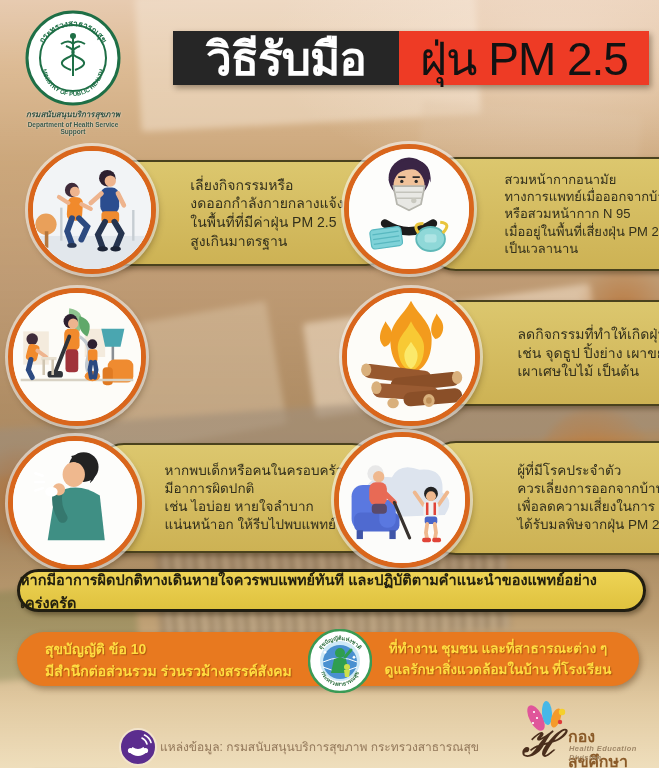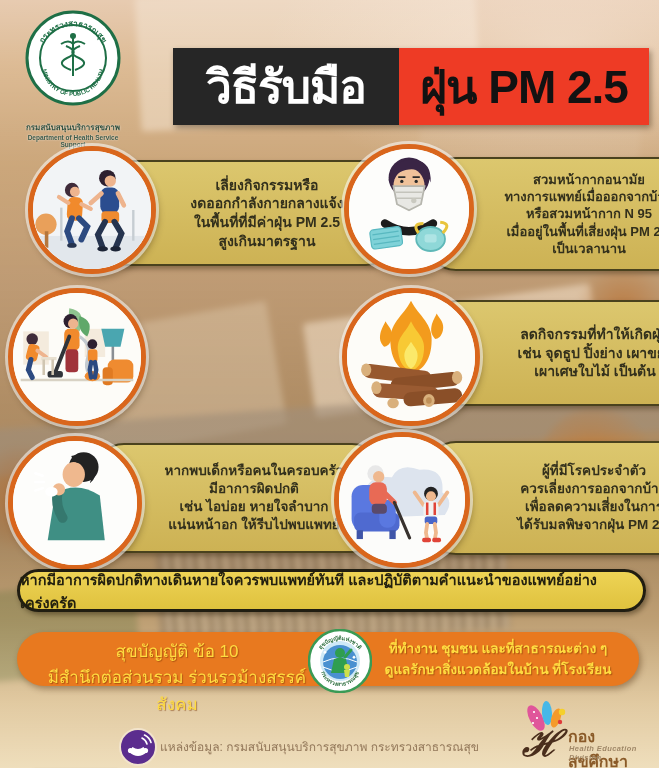--- a/index.html
+++ b/index.html
@@ -25,32 +25,32 @@
   .lot{position:absolute;left:170px;top:555px;width:350px;height:95px;opacity:.45;transform:rotate(-3deg);
     background:repeating-linear-gradient(90deg,#665e55 0 8px,#d8d2c8 8px 12px,#474239 12px 18px,#c9c1b2 18px 24px);}
   .grass{position:absolute;left:0;top:598px;width:150px;height:90px;background:rgba(92,112,62,.4);transform:rotate(-5deg);}
   .tint{position:absolute;inset:0;
     background:
       radial-gradient(ellipse 420px 200px at 85% 6%,rgba(252,238,228,.5),rgba(252,238,228,0) 70%),
       linear-gradient(180deg,rgba(238,196,158,.30),rgba(228,146,64,.20) 38%,rgba(212,132,60,.16) 70%,rgba(246,226,186,.28) 100%);}
   
   .moph{position:absolute;left:20px;top:10px;width:106px;text-align:center;}
   .moph svg{display:block;margin:0 auto;}
-  .dept-thai{font-size:8px;font-weight:bold;color:#2f4f3f;margin-top:15px;text-shadow:0 0 2px rgba(255,255,255,.8);}
+  .dept-thai{font-size:8px;font-weight:bold;color:#2f4f3f;margin-top:2px;text-shadow:0 0 2px rgba(255,255,255,.8);font-style:italic;}
   .dept-eng{font-size:6.5px;font-weight:bold;color:#3c5a4a;text-shadow:0 0 2px rgba(255,255,255,.8);}
-  .title-bar{position:absolute;left:173px;top:31px;height:77px;display:flex;box-shadow:2px 3px 6px rgba(40,25,5,.4);margin-top:17px;}
+  .title-bar{position:absolute;left:173px;top:31px;height:54px;display:flex;box-shadow:2px 3px 6px rgba(40,25,5,.4);}
   .tb-black{width:226px;background:#262626;color:#ffffff;display:flex;align-items:center;justify-content:center;
     font-size:46px;font-weight:bold;letter-spacing:-1px;}
   .tb-red{width:250px;background:#ee3b25;color:#121212;display:flex;align-items:center;justify-content:center;
-    font-size:46px;font-weight:bold;letter-spacing:-1px;}
+    font-size:46px;font-weight:normal;letter-spacing:-1px;}
   
   .tip-bubble{position:absolute;background:linear-gradient(180deg,#dcc76e,#cdb254);
     border:2px solid #4a421e;border-radius:30px;box-shadow:2px 3px 5px rgba(45,30,8,.4);
-    display:flex;align-items:center;justify-content:center;text-align:center;
-    font-weight:bold;color:#33301c;white-space:pre-line;line-height:1.33;font-size:14px;}
+    display:flex;align-items:center;justify-content:center;
+    font-weight:normal;color:#33301c;white-space:pre-line;line-height:1.33;font-size:14px;}
   .tip-circle{position:absolute;border-radius:50%;border:5px solid #d9661c;background:#fbfaf6;
     box-shadow:0 0 0 3px rgba(255,255,255,.55),2px 4px 7px rgba(55,35,8,.4);overflow:hidden;}
   .tip-circle svg{display:block;width:100%;height:100%;}
   .c1{left:28px;top:146px;width:118px;height:118px;}
   .u1{left:96px;top:160px;width:226px;height:102px;padding:0 14px 0 56px;}
   .c2{left:344px;top:144px;width:120px;height:120px;}
   .u2{left:426px;top:157px;width:226px;height:110px;padding:0 12px 0 48px;font-size:13px;}
   .c3{left:8px;top:288px;width:128px;height:128px;}
   .u3{left:96px;top:300px;width:226px;height:96px;padding:0 16px 0 56px;}
   .c4{left:342px;top:288px;width:128px;height:128px;}
@@ -60,22 +60,22 @@
   .c6{left:334px;top:432px;width:126px;height:126px;}
   .u6{left:426px;top:441px;width:228px;height:110px;padding:0 12px 0 52px;font-size:13.5px;}
   
   .warning{position:absolute;left:17px;top:569px;width:629px;height:43px;box-sizing:border-box;
     background:linear-gradient(180deg,#eed355,#dfc23e);border:3px solid #201d11;border-radius:22px;
     display:flex;align-items:center;justify-content:center;font-size:14.5px;font-weight:bold;color:#23200f;
     box-shadow:2px 3px 5px rgba(40,28,6,.45);}
   
   .oband{position:absolute;left:17px;top:632px;width:622px;height:54px;background:#e8791f;border-radius:27px;
     box-shadow:2px 3px 6px rgba(70,35,5,.4);}
-  .ob-left{position:absolute;left:28px;top:7px;width:264px;text-align:center;color:#ffdc40;font-weight:normal;
-    font-size:17px;line-height:1.55;text-shadow:1px 1px 1px rgba(120,50,0,.5);}
+  .ob-left{position:absolute;left:28px;top:7px;width:264px;color:#ffdc40;font-weight:bold;
+    font-size:14px;line-height:1.55;text-shadow:1px 1px 1px rgba(120,50,0,.5);}
   .ob-right{position:absolute;left:352px;top:7px;width:258px;text-align:center;color:#ffdc40;font-weight:bold;
     font-size:13.5px;line-height:1.55;text-shadow:1px 1px 1px rgba(120,50,0,.5);}
   .suk-logo{position:absolute;left:308px;top:629px;width:64px;height:64px;}
   
   .hotline{position:absolute;left:22px;top:726px;width:138px;height:42px;}
   .hl-pill{position:absolute;left:0;top:6px;width:106px;height:29px;background:linear-gradient(180deg,#ef4040,#b51717);
     border:2px solid #f2e4cc;border-radius:16px;display:flex;align-items:center;padding-left:9px;box-sizing:border-box;
     box-shadow:1px 2px 3px rgba(60,20,5,.4);margin-top:36px;}
   .hl-num{font-size:21px;font-weight:bold;font-style:italic;color:#ffffff;text-shadow:1px 1px 0 #7a0f0f;}
   .hl-labels{margin-left:4px;font-size:6.5px;color:#ffd24a;font-style:italic;font-weight:bold;line-height:1.15;text-align:left;}

